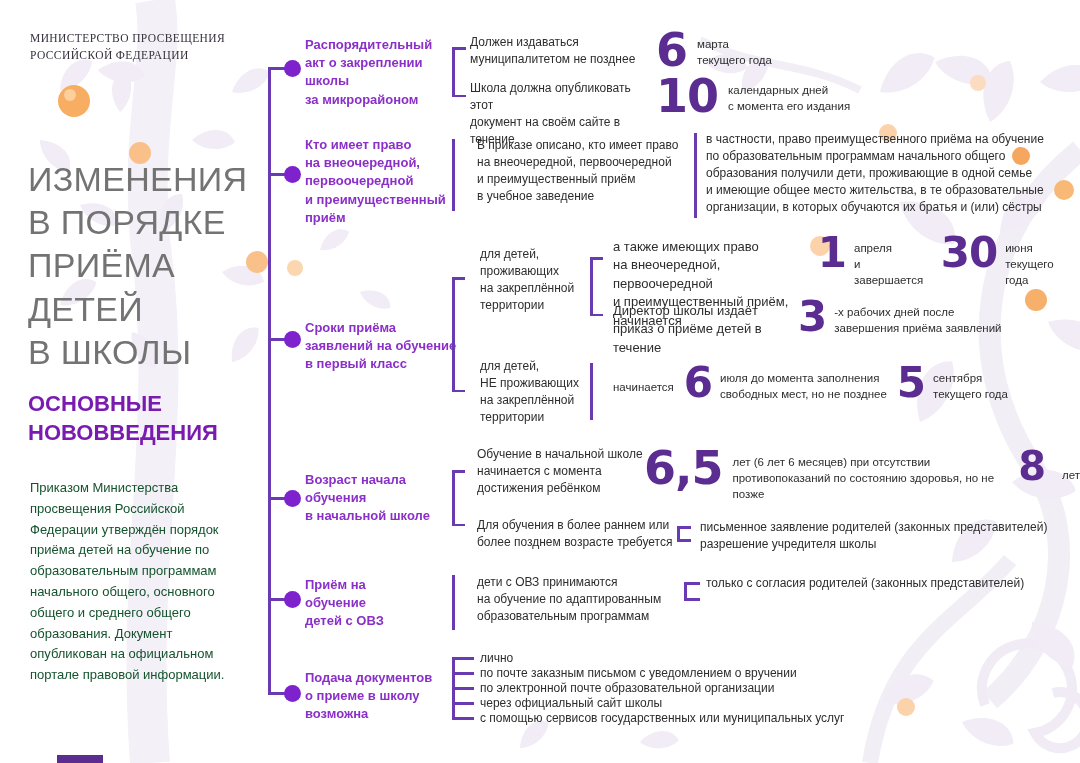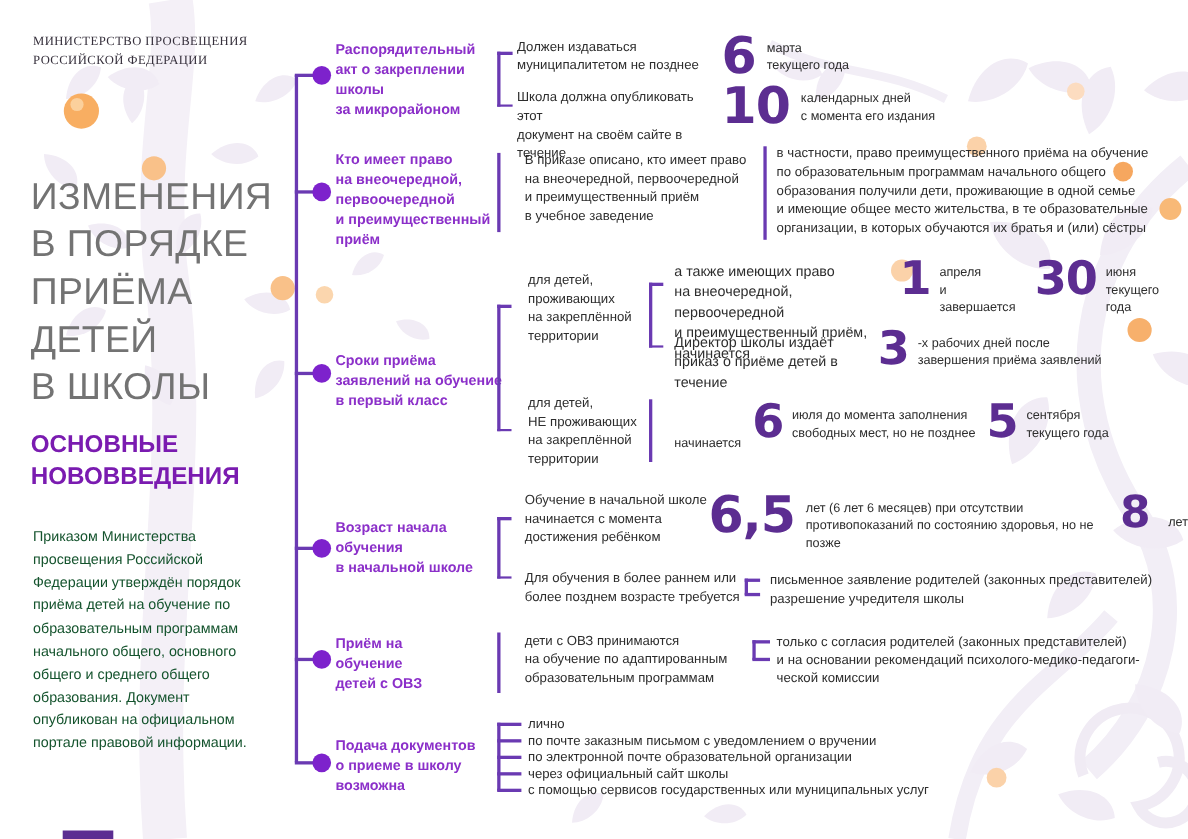--- a/index.html
+++ b/index.html
@@ -198,21 +198,21 @@
     <div class="sub pre" style="margin-left:8px">-х рабочих дней после
 завершения приёма заявлений</div>
   </div>
 
   <div class="abs t pre" style="left:480px;top:358px">для детей,
 НЕ проживающих
 на закреплённой
 территории</div>
   <div class="ln" style="left:590px;top:363px;width:2.5px;height:57px"></div>
   <div class="numrow" style="left:613px;top:368px">
-    <div class="sub" style="margin-top:28px">начинается</div>
+    <div class="sub" style="margin-top:12px">начинается</div>
     <div class="num n42" style="margin-left:10px">6</div>
     <div class="sub pre" style="margin-left:8px">июля до момента заполнения
 свободных мест, но не позднее</div>
     <div class="num n42" style="margin-left:10px">5</div>
     <div class="sub pre" style="margin-left:8px">сентября
 текущего года</div>
   </div>
 
   <div class="abs bh pre" style="left:305px;top:471px;width:160px">Возраст начала
 обучения
@@ -242,22 +242,20 @@
 обучение
 детей с ОВЗ</div>
   <div class="ln" style="left:452px;top:575px;width:2.5px;height:55px"></div>
   <div class="abs t pre" style="left:477px;top:574px">дети с ОВЗ принимаются
 на обучение по адаптированным
 образовательным программам</div>
   <div class="ln" style="left:684px;top:582px;width:2.5px;height:18px"></div>
   <div class="ln" style="left:684px;top:582px;width:16px;height:2.5px"></div>
   <div class="ln" style="left:684px;top:598px;width:16px;height:2.5px"></div>
   <div class="opt pre" style="left:706px;top:575px">только с согласия родителей (законных представителей)</div>
-  <div class="opt pre" style="left:706px;top:592px">и на основании рекомендаций психолого-медико-педагоги-
-ческой комиссии</div>
 
   <div class="abs bh pre" style="left:305px;top:669px;width:160px">Подача документов
 о приеме в школу
 возможна</div>
   <div class="ln" style="left:452px;top:657px;width:2.5px;height:62px"></div>
   <div class="ln" style="left:452px;top:657px;width:22px;height:2.5px"></div>
   <div class="ln" style="left:452px;top:672px;width:22px;height:2.5px"></div>
   <div class="ln" style="left:452px;top:687px;width:22px;height:2.5px"></div>
   <div class="ln" style="left:452px;top:702px;width:22px;height:2.5px"></div>
   <div class="ln" style="left:452px;top:717px;width:22px;height:2.5px"></div>

